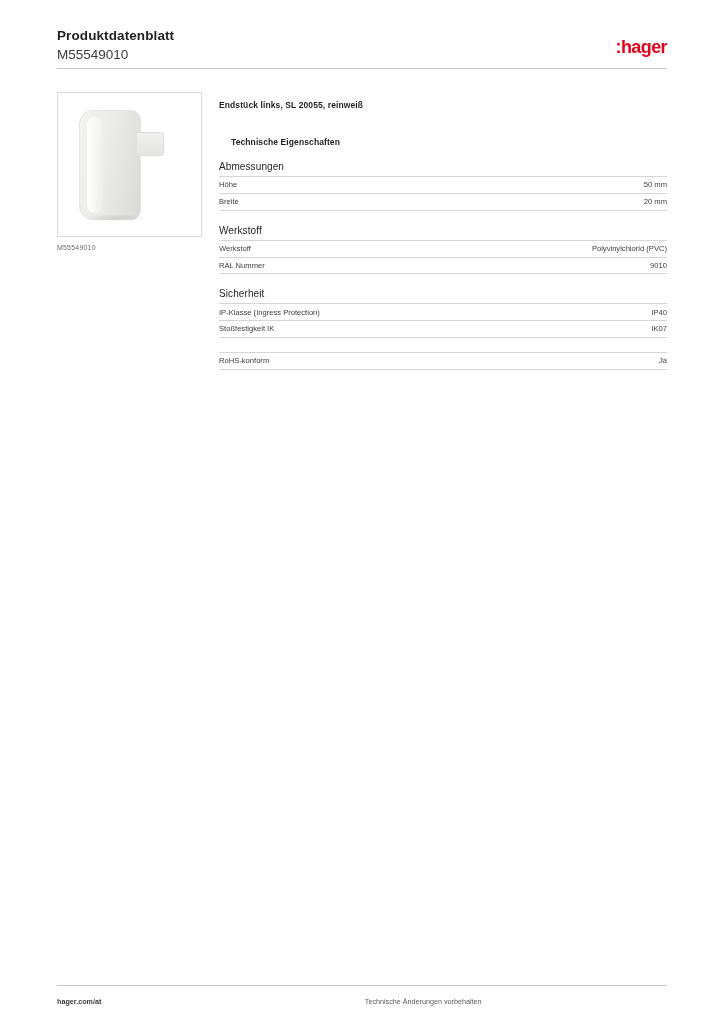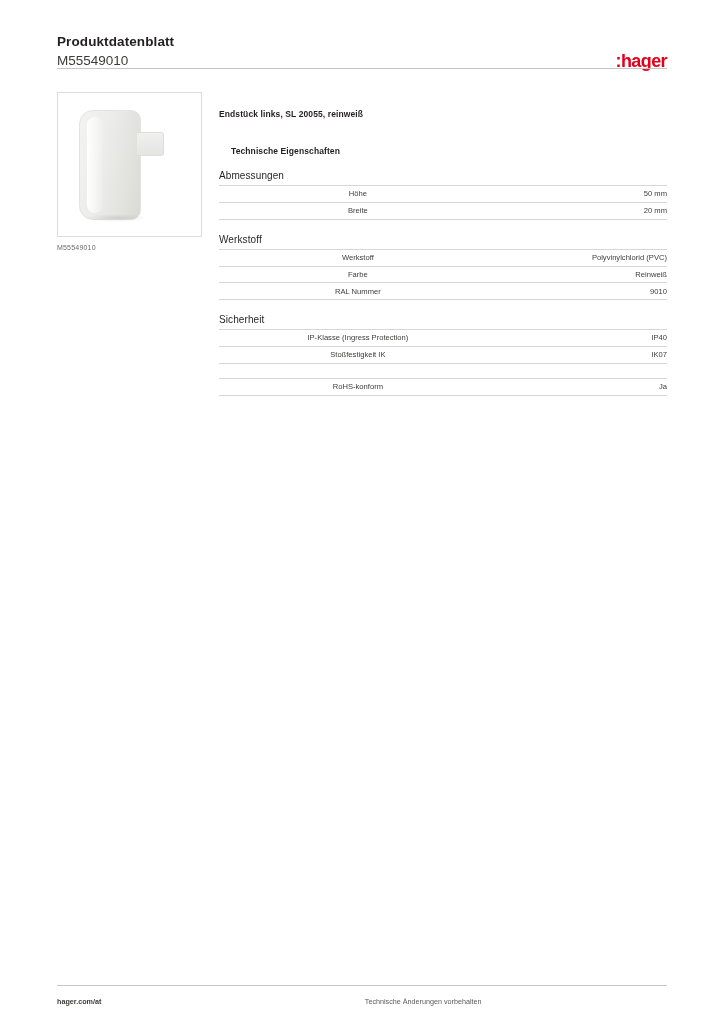--- a/index.html
+++ b/index.html
@@ -18,21 +18,21 @@
   }
 
   
   .header {
     position: absolute;
     left: 57px;
     top: 22px;
     width: 610px;
     height: 48px;
     display: flex;
-    align-items: flex-end;
+    align-items: center;
     justify-content: space-between;
   }
   .doc-title-block {
     line-height: 1.25;
   }
   .doc-title {
     font-size: 13.5px;
     font-weight: bold;
     letter-spacing: 0.1px;
     color: #231f20;
@@ -132,21 +132,21 @@
   .content {
     position: absolute;
     left: 219px;
     top: 92px;
     width: 448px;
   }
   .product-name {
     font-size: 8.5px;
     font-weight: bold;
     color: #231f20;
-    margin: 17px 0 27px 0;
+    margin: 8px 0 27px 0;
     letter-spacing: 0.1px;
   }
   .section-title {
     font-size: 8.5px;
     font-weight: bold;
     color: #231f20;
     margin: 0 0 14px 12px;
     letter-spacing: 0.1px;
   }
   .group {
@@ -171,21 +171,21 @@
     border-top: 1px solid #d6d6d6;
   }
   table.spec-table td {
     font-size: 7.6px;
     color: #3c3c3b;
     padding: 3.2px 0 3.2px 0;
     vertical-align: bottom;
     line-height: 1.25;
   }
   td.spec-label {
-    text-align: center;
+    text-align: left;
     width: 62%;
   }
   td.spec-value {
     text-align: right;
     width: 38%;
   }
 
   
   .footer-rule {
     position: absolute;
@@ -252,24 +252,20 @@
       </div>
       <div class="group">
         <div class="group-title">Werkstoff</div>
         <table class="spec-table">
           <tbody>
             <tr>
               <td class="spec-label">Werkstoff</td>
               <td class="spec-value">Polyvinylchlorid (PVC)</td>
             </tr>
             <tr>
-              <td class="spec-label">Farbe</td>
-              <td class="spec-value">Reinweiß</td>
-            </tr>
-            <tr>
               <td class="spec-label">RAL Nummer</td>
               <td class="spec-value">9010</td>
             </tr>
           </tbody>
         </table>
       </div>
       <div class="group">
         <div class="group-title">Sicherheit</div>
         <table class="spec-table">
           <tbody>

